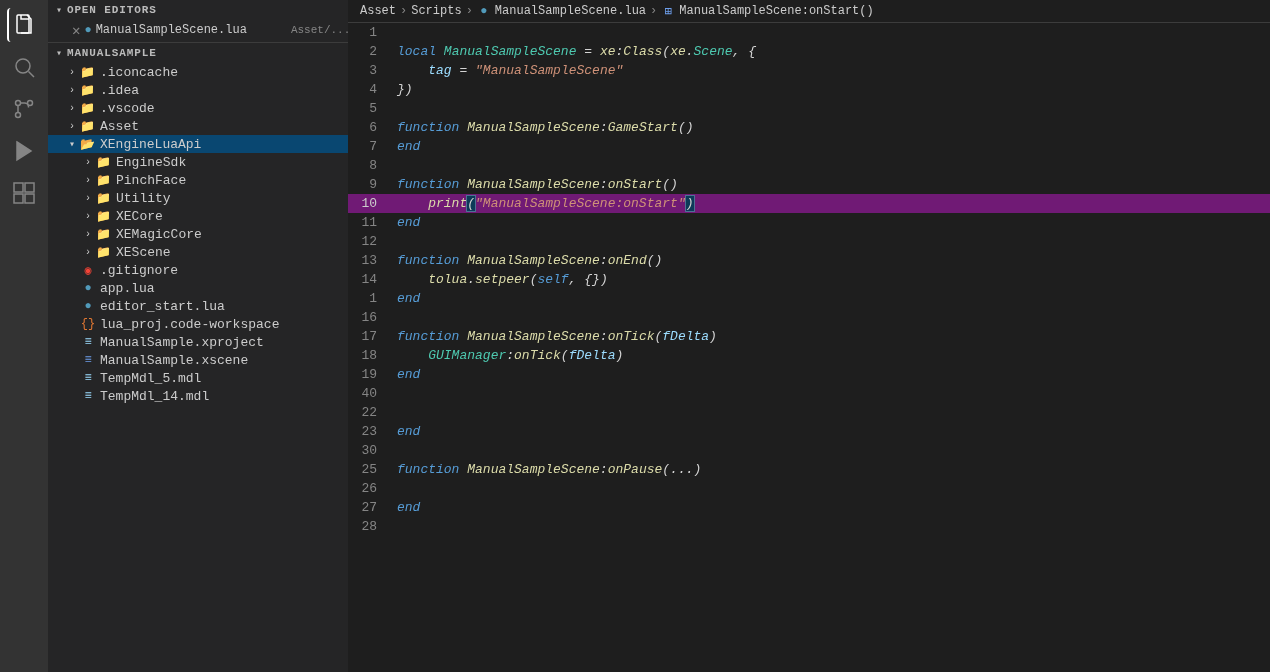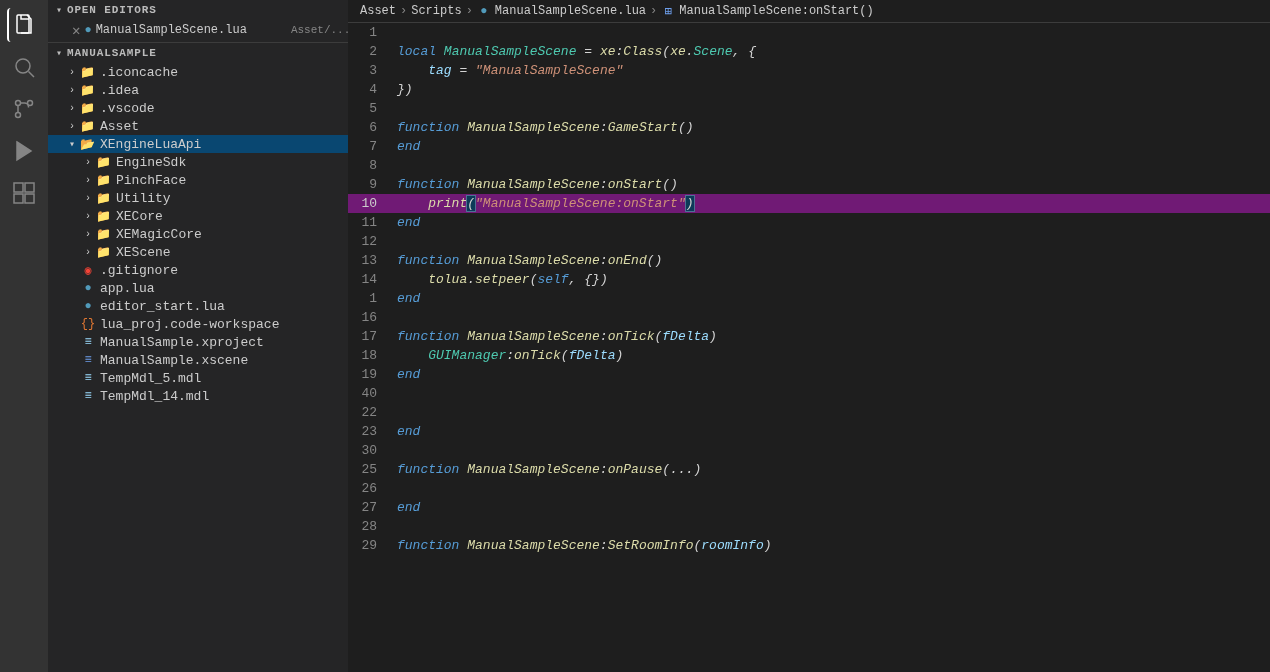--- a/index.html
+++ b/index.html
@@ -591,18 +591,14 @@
     <div class="code-line">
       <span class="line-number">27</span>
       <span class="line-content"><span class="kw">end</span></span>
     </div>
 
     <div class="code-line">
       <span class="line-number">28</span>
       <span class="line-content"></span>
     </div>
 
-    <div class="code-line">
-      <span class="line-number">29</span>
-      <span class="line-content"><span class="kw">function</span> <span class="fn">ManualSampleScene</span><span class="punct">:</span><span class="fn">SetRoomInfo</span><span class="punct">(</span><span class="param">roomInfo</span><span class="punct">)</span></span>
-    </div>
   </div>
 </div>
 
 </body></html>

